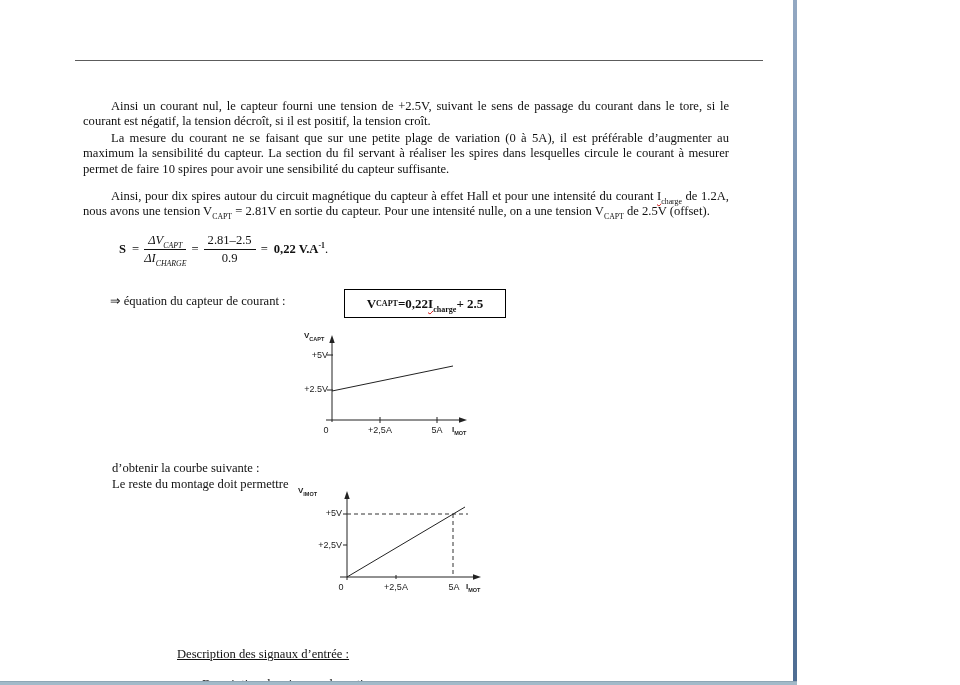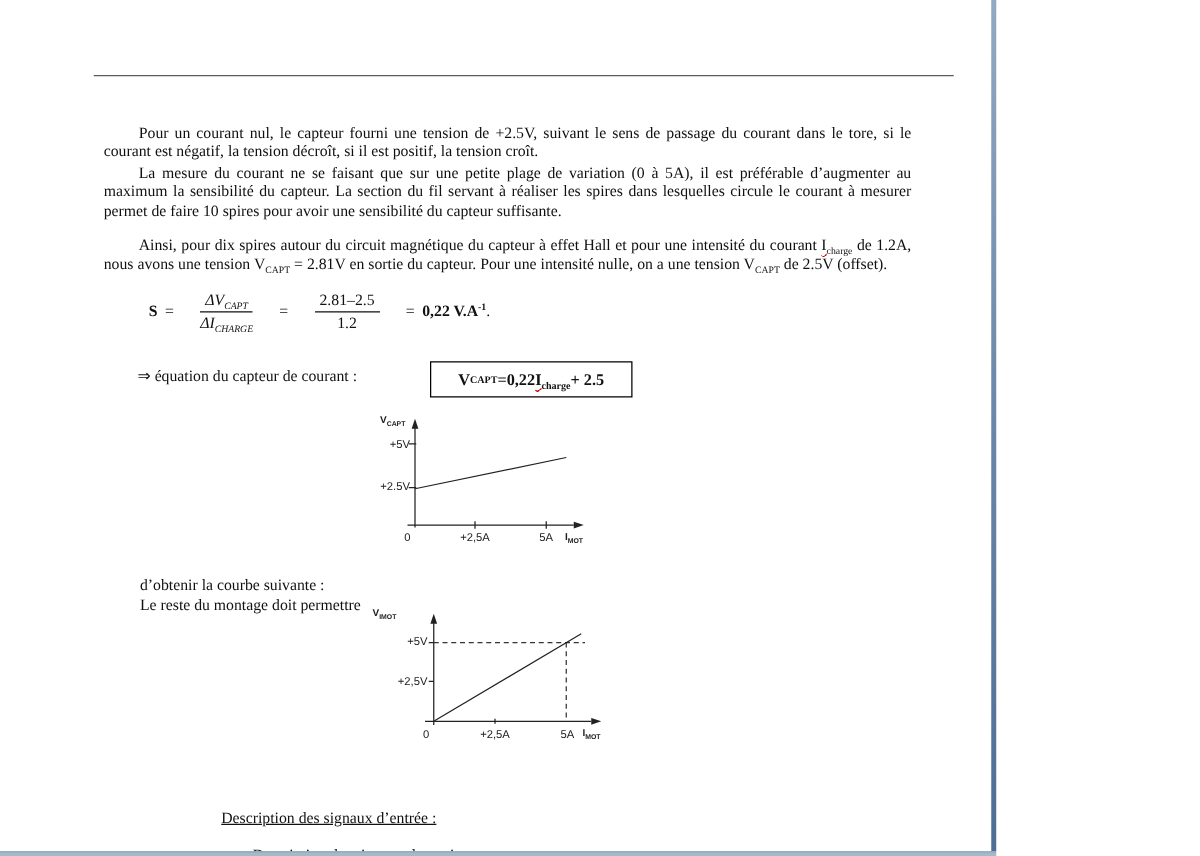--- a/index.html
+++ b/index.html
@@ -22,21 +22,21 @@
   sub { font-size:0.62em; line-height:0; }
   sup { font-size:0.62em; line-height:0; }
   .squiggle { text-decoration:underline wavy #cc0000 1px; text-underline-offset:2px; }
 
   
   .sens {
     position:absolute; left:113px; top:229px; width:600px; height:40px;
     display:flex; align-items:center; font-size:12.6px; white-space:nowrap;
   }
   .sens .gap { width:6px; }
-  .frac { display:inline-flex; flex-direction:column; align-items:center; margin:0 21px; }
+  .frac { display:inline-flex; flex-direction:column; align-items:center; margin:0 5px; }
   .frac .num { border-bottom:1px solid #111; padding:0 4px 1px 4px; }
   .frac .den { padding-top:1px; }
   .mathvar { font-style:italic; }
   .bold { font-weight:bold; }
 
   
   .eqintro { position:absolute; left:110px; top:293px; font-size:12.6px; }
   .eqbox {
     position:absolute; left:344px; top:289px; width:160px; height:27px;
     border:1px solid #000; display:flex; align-items:center; justify-content:center;
@@ -85,42 +85,42 @@
   }
 </style>
 </head>
 <body>
 
 <div class="screen">
 
   <div class="header-rule"></div>
 
   <p class="para p1">
-    <span>Pour un courant nul, le capteur fourni une tension de +2.5V, suivant le sens de passage du courant dans le tore, si le courant est négatif, la tension décroît, si il est positif, la tension croît.</span>
+    <span>Ainsi un courant nul, le capteur fourni une tension de +2.5V, suivant le sens de passage du courant dans le tore, si le courant est négatif, la tension décroît, si il est positif, la tension croît.</span>
   </p>
 
   <p class="para p2">
     <span>La mesure du courant ne se faisant que sur une petite plage de variation (0 à 5A), il est préférable d’augmenter au maximum la sensibilité du capteur. La section du fil servant à réaliser les spires dans lesquelles circule le courant à mesurer permet de faire 10 spires pour avoir une sensibilité du capteur suffisante.</span>
   </p>
 
   <p class="para p3"><span>Ainsi, pour dix spires autour du circuit magnétique du capteur à effet Hall et pour une intensité du courant </span><span class="squiggle"><span>I</span><sub>charge</sub></span><span> de 1.2A, nous avons une tension V</span><sub>CAPT</sub><span> = 2.81V en sortie du capteur. Pour une intensité nulle, on a une tension V</span><sub>CAPT</sub><span> de 2.5V (offset).</span></p>
 
   <div class="sens">
     <span class="gap"></span>
     <span class="bold">S</span>
     <span class="gap"></span>
     <span>=</span>
     <span class="frac">
       <span class="num"><span class="mathvar">ΔV</span><sub class="mathvar">CAPT</sub></span>
       <span class="den"><span class="mathvar">ΔI</span><sub class="mathvar">CHARGE</sub></span>
     </span>
     <span>=</span>
     <span class="frac">
       <span class="num">2.81–2.5</span>
-      <span class="den">1.2</span>
+      <span class="den">0.9</span>
     </span>
     <span>=</span>
     <span class="gap"></span>
     <span class="bold"><span>0,22 V.A</span><sup>-1</sup></span>
       <span>.</span>
   </div>
 
   <div class="eqintro">
     <span>⇒ équation du capteur de courant :</span>
   </div>

